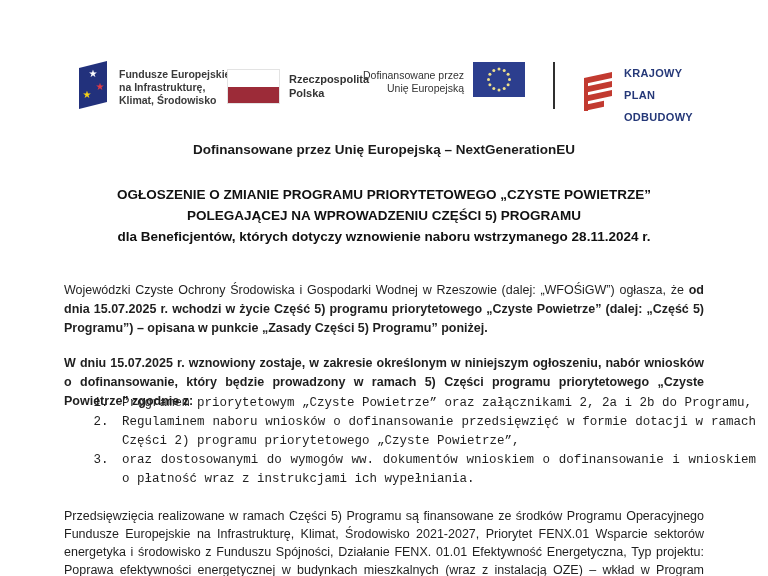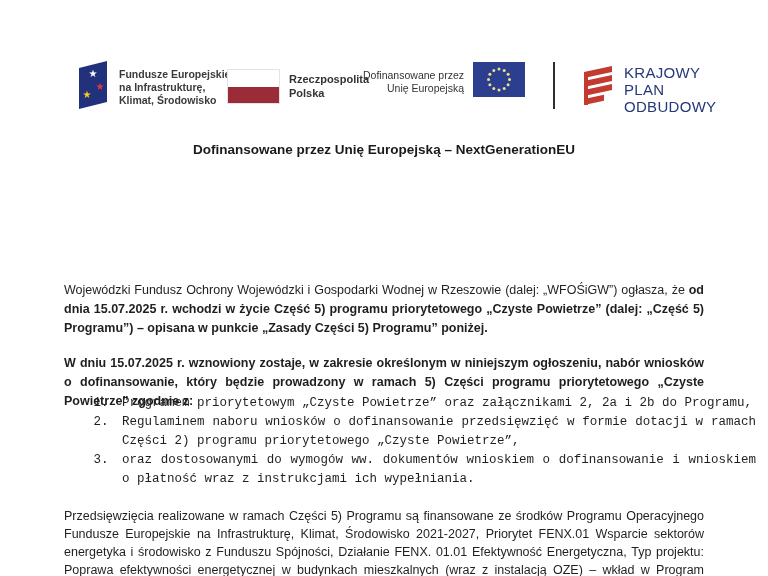--- a/index.html
+++ b/index.html
@@ -25,21 +25,21 @@
   .pl-flag .white { height: 50%; background: #ffffff; }
   .pl-flag .red { height: 50%; background: #9c2b38; }
   .pl-label { margin-left: 9px; font-size: 11px; font-weight: bold; color: #333333; line-height: 13.5px; }
 
   .eu-group { left: 360px; top: 62px; }
   .eu-label { width: 104px; text-align: right; margin-right: 9px; font-size: 10.5px; font-weight: normal; color: #333333; line-height: 13px; }
 
   .bar-divider { position: absolute; left: 553px; top: 62px; width: 2px; height: 47px; background: #2f2f2f; }
 
   .kpo-group { left: 584px; top: 62px; }
-  .kpo-label { margin-left: 8px; font-size: 15px; font-weight: normal; color: #253878; line-height: 17px; letter-spacing: 0.3px; }
+  .kpo-label { margin-left: 8px; font-size: 11px; font-weight: bold; color: #253878; line-height: 22px; letter-spacing: 0.3px; }
 
   
   .funding-line {
     position: absolute; top: 142px; left: 0; width: 768px;
     text-align: center; font-size: 13.5px; font-weight: bold; color: #1a1a1a;
   }
   .doc-title {
     position: absolute; top: 184px; left: 48px; width: 672px;
     text-align: center; font-size: 13.5px; font-weight: bold; color: #111111;
     line-height: 21px;
@@ -128,22 +128,27 @@
         </svg>
       </span>
       <span class="kpo-label pre">KRAJOWY
 PLAN
 ODBUDOWY</span>
     </div>
   </div>
 
   <div class="funding-line">Dofinansowane przez Unię Europejską – NextGenerationEU</div>
 
+  <div class="doc-title">
+    <div>OGŁOSZENIE O ZMIANIE PROGRAMU PRIORYTETOWEGO „CZYSTE POWIETRZE”</div>
+    <div>POLEGAJĄCEJ NA WPROWADZENIU CZĘŚCI 5) PROGRAMU</div>
+    <div>dla Beneficjentów, których dotyczy wznowienie naboru wstrzymanego 28.11.2024 r.</div>
+  </div>
 
-  <p class="body-par" id="para1"><span>Wojewódzki Fundusz Ochrony Wojewódzki i Gospodarki Wodnej w Rzeszowie (dalej: „WFOŚiGW”) ogłasza, że </span><b>od dnia 15.07.2025 r. wchodzi w życie Część 5) programu priorytetowego „Czyste Powietrze” (dalej: „Część 5) Programu”) – opisana w punkcie „Zasady Części 5) Programu” poniżej.</b></p>
+  <p class="body-par" id="para1"><span>Wojewódzki Czyste Ochrony Środowiska i Gospodarki Wodnej w Rzeszowie (dalej: „WFOŚiGW”) ogłasza, że </span><b>od dnia 15.07.2025 r. wchodzi w życie Część 5) programu priorytetowego „Czyste Powietrze” (dalej: „Część 5) Programu”) – opisana w punkcie „Zasady Części 5) Programu” poniżej.</b></p>
 
   <p class="body-par" id="para2">W dniu 15.07.2025 r. wznowiony zostaje, w zakresie określonym w niniejszym ogłoszeniu, nabór wniosków o dofinansowanie, który będzie prowadzony w ramach 5) Części programu priorytetowego „Czyste Powietrze” zgodnie z:</p>
 
   <ol class="doc-list">
     <li>Programem priorytetowym „Czyste Powietrze” oraz załącznikami 2, 2a i 2b do Programu,</li>
     <li>Regulaminem naboru wniosków o dofinansowanie przedsięwzięć w formie dotacji w ramach Części 2) programu priorytetowego „Czyste Powietrze”,</li>
     <li>oraz dostosowanymi do wymogów ww. dokumentów wnioskiem o dofinansowanie i wnioskiem o płatność wraz z instrukcjami ich wypełniania.</li>
   </ol>
 
   <p class="body-par" id="para3">Przedsięwzięcia realizowane w ramach Części 5) Programu są finansowane ze środków Programu Operacyjnego Fundusze Europejskie na Infrastrukturę, Klimat, Środowisko 2021-2027, Priorytet FENX.01 Wsparcie sektorów energetyka i środowisko z Funduszu Spójności, Działanie FENX. 01.01 Efektywność Energetyczna, Typ projektu: Poprawa efektywności energetycznej w budynkach mieszkalnych (wraz z instalacją OZE) – wkład w Program Czyste Powietrze. WFOŚiGW w Rzeszowie realizuje projekt grantowy dot. wdrażania programu priorytetowego „Czyste Powietrze”.</p>

